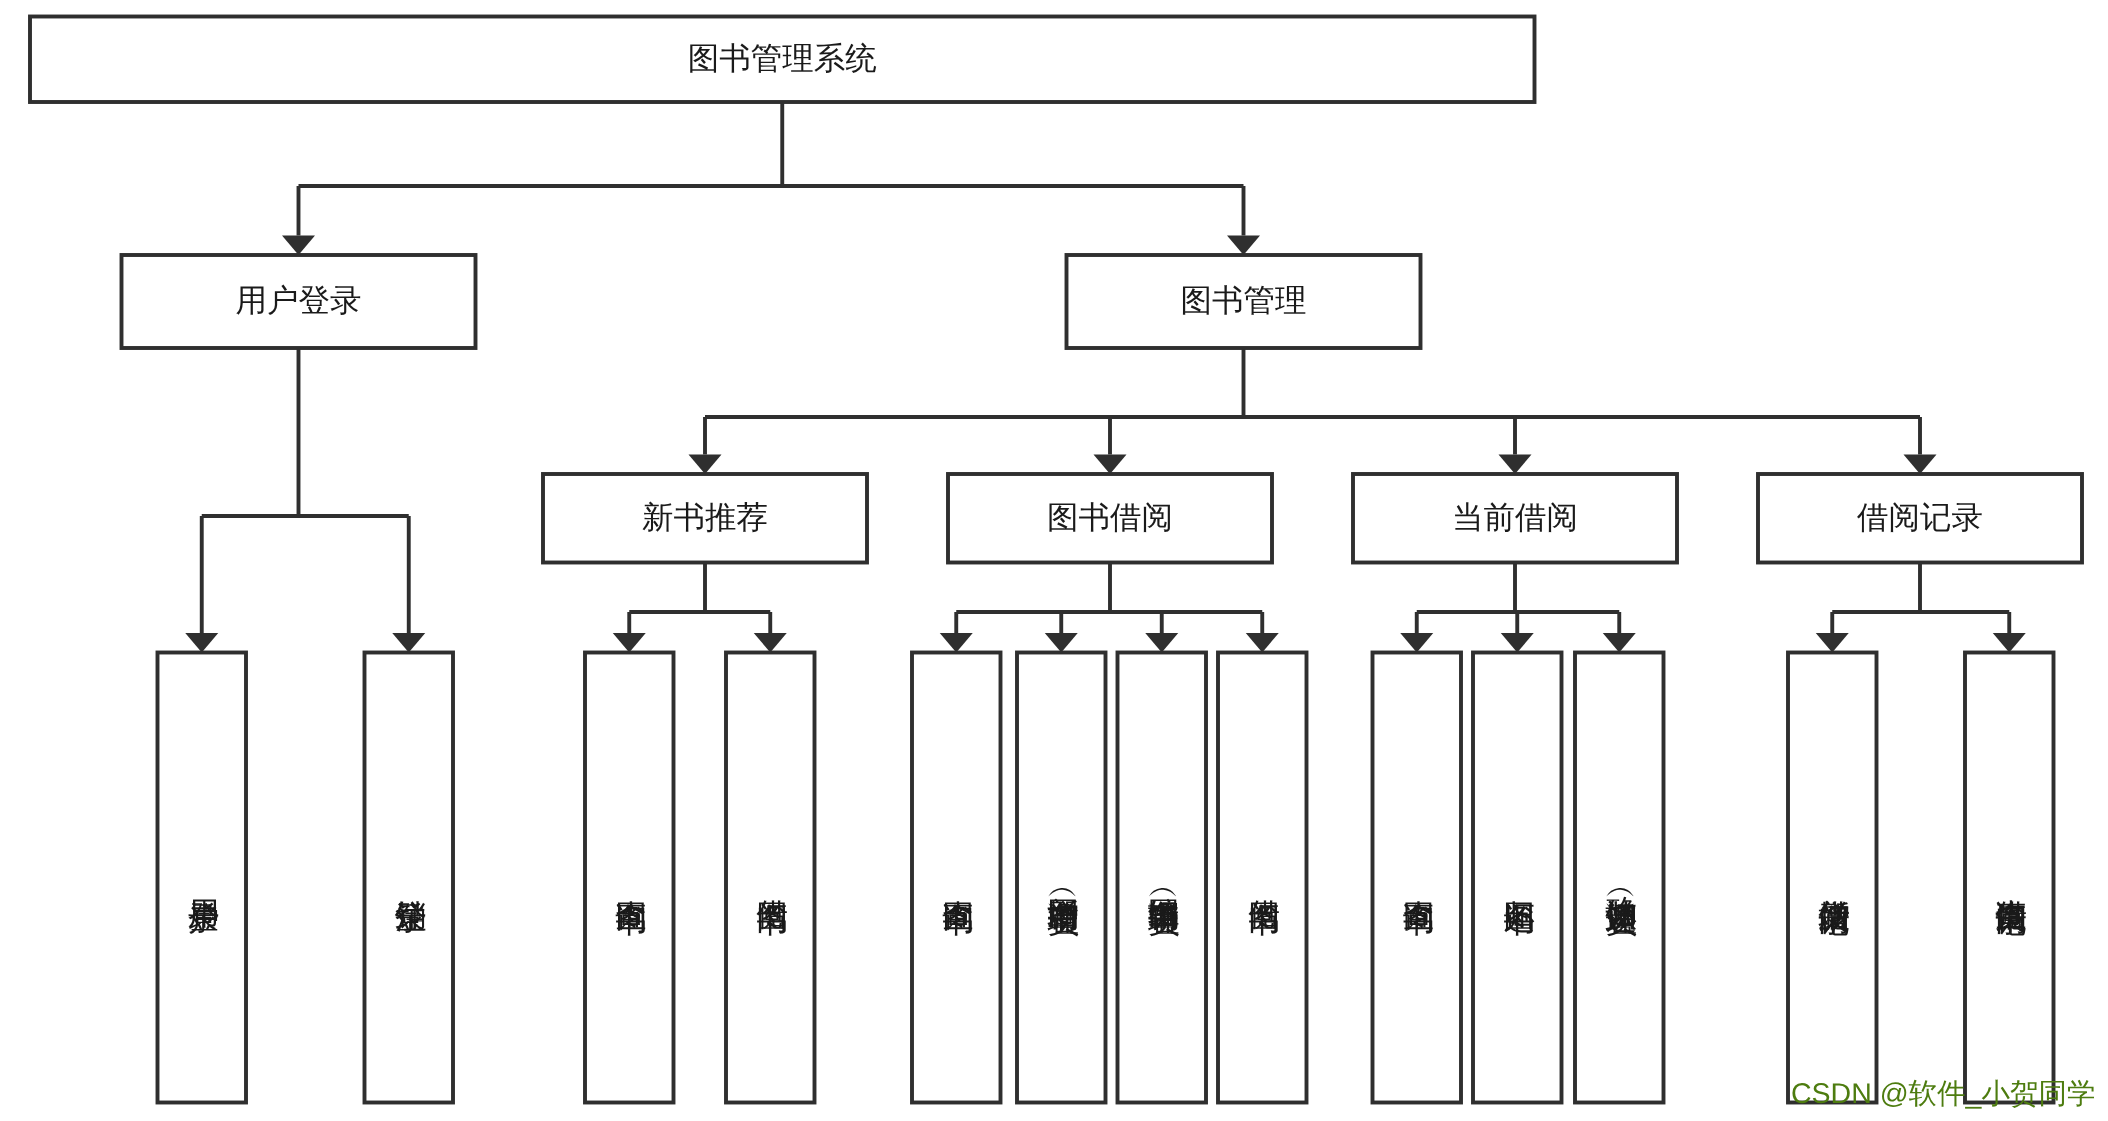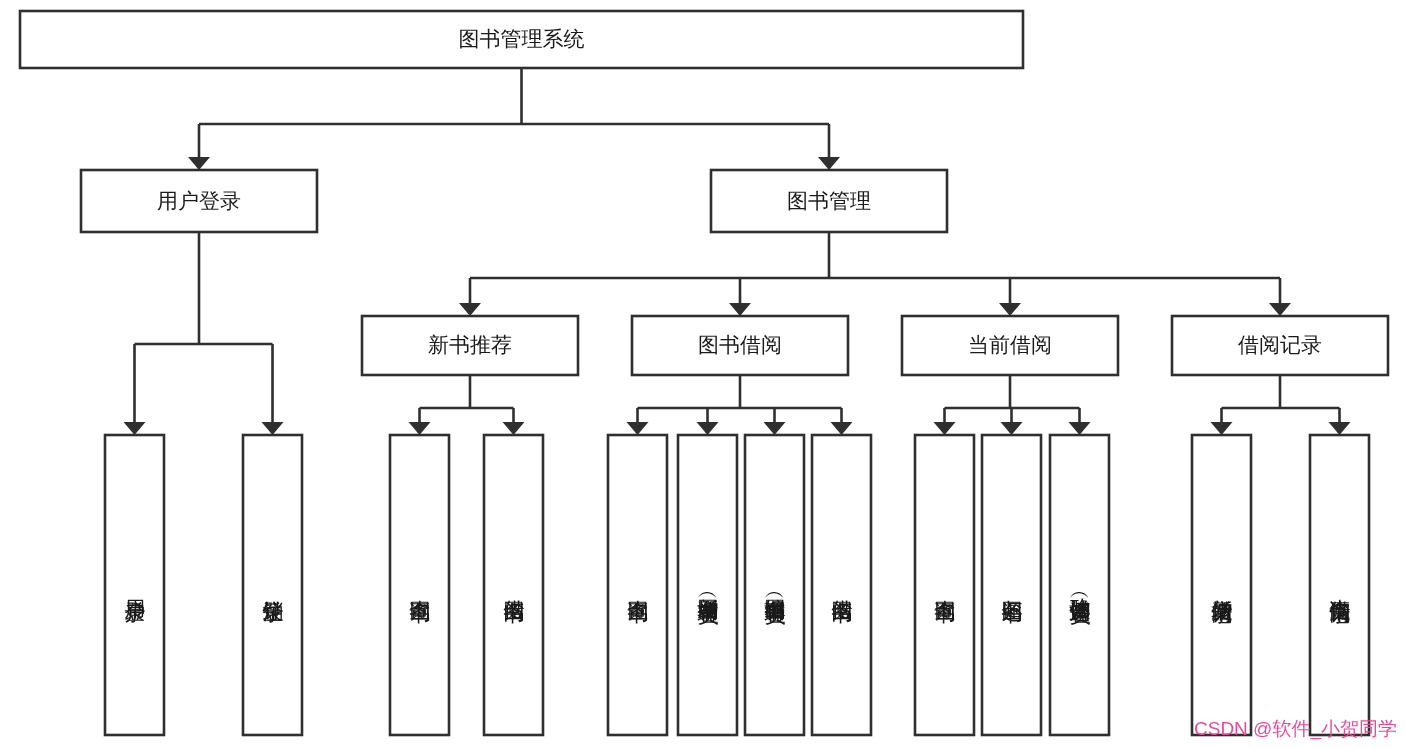--- a/index.html
+++ b/index.html
@@ -62,21 +62,21 @@
     align-items: center;
     justify-content: center;
     text-align: center;
     white-space: pre-wrap;
     user-select: none;
   }
   .watermark {
     position: absolute;
     font-family: "Liberation Sans", "DejaVu Sans", sans-serif;
     font-size: 19px;
-    color: #ec4899;
+    color: #4d7c0f;
     white-space: nowrap;
     user-select: none;
   }
 </style>
 </head>
 <body>
 
 <div id="diagram-root">
 
   <svg class="diagram-canvas" viewBox="0 0 1405 747">

